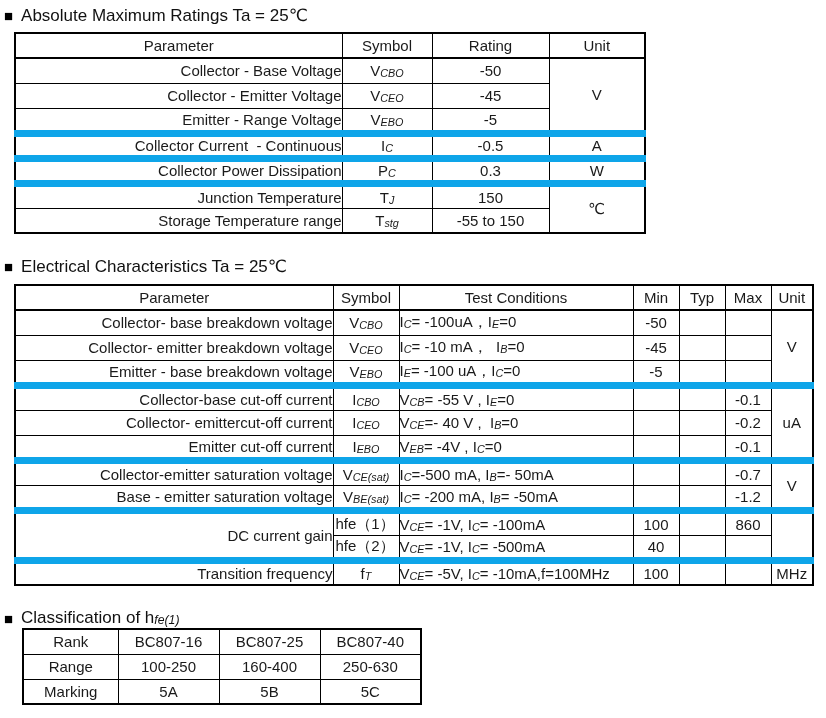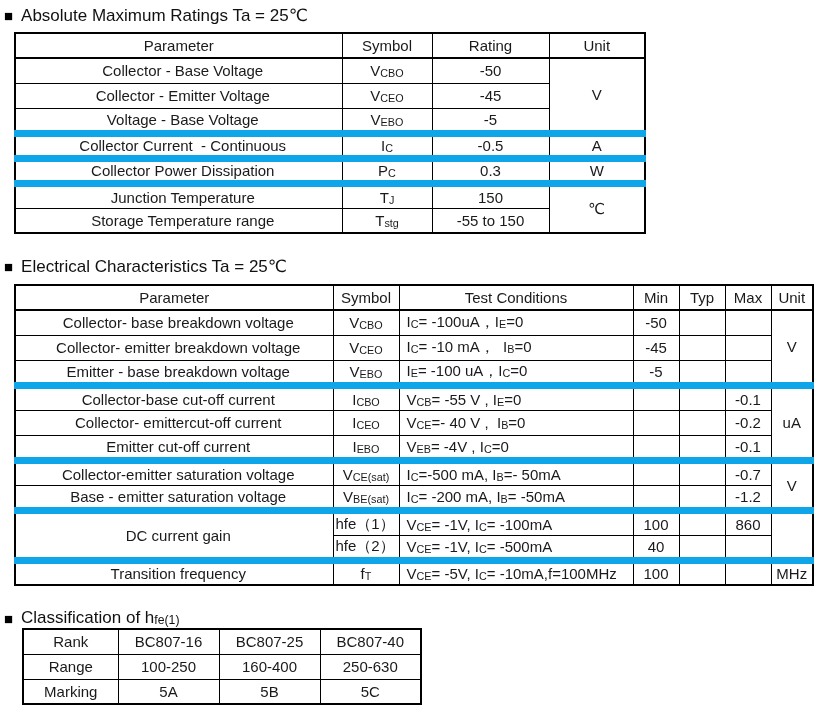--- a/index.html
+++ b/index.html
@@ -33,24 +33,24 @@
     padding: 0;
     font-weight: 400;
     font-size: 15px;
     color: #1a1a1a;
     overflow: hidden;
     vertical-align: middle;
     text-align: center;
   }
   thead th { border-bottom: 2px solid #000; margin-left: 24px; }
   tr.grp td { border-top: 7px solid #0ea5e9; }
-  td.left { text-align: center; padding-left: 8px; white-space: pre; }
+  td.left { text-align: right; padding-left: 8px; white-space: pre; }
   td.sym-left { text-align: left; padding-left: 2px; white-space: pre; }
-  td.cond { text-align: left; padding-left: 7px; white-space: pre; }
-  .sub { font-size: 0.72em; position: relative; top: 1px; }
+  td.cond { text-align: left; white-space: pre; }
+  .sub { font-size: 0.72em; position: relative; top: 1px; font-style: italic; }
 
   .abs-table  { margin: 7px 0 0 14px; width: 630px; }
   .elec-table { margin: 8px 0 0 14px; width: 798px; }
   .class-table{ margin: 0 0 0 22px; width: 398px; }
 </style>
 </head>
 <body>
 
 <div class="section-title t1-title">
   <span class="bullet">■</span>
@@ -78,21 +78,21 @@
       <td><span>V</span><span class="sub">CBO</span></td>
       <td>-50</td>
       <td rowspan="3">V</td>
     </tr>
     <tr>
       <td class="left">Collector - Emitter Voltage</td>
       <td><span>V</span><span class="sub">CEO</span></td>
       <td>-45</td>
     </tr>
     <tr>
-      <td class="left">Voltage - Base Voltage</td>
+      <td class="left">Emitter - Range Voltage</td>
       <td><span>V</span><span class="sub">EBO</span></td>
       <td>-5</td>
     </tr>
     <tr class="grp">
       <td class="left">Collector Current  - Continuous</td>
       <td><span>I</span><span class="sub">C</span></td>
       <td>-0.5</td>
       <td>A</td>
     </tr>
     <tr class="grp">

